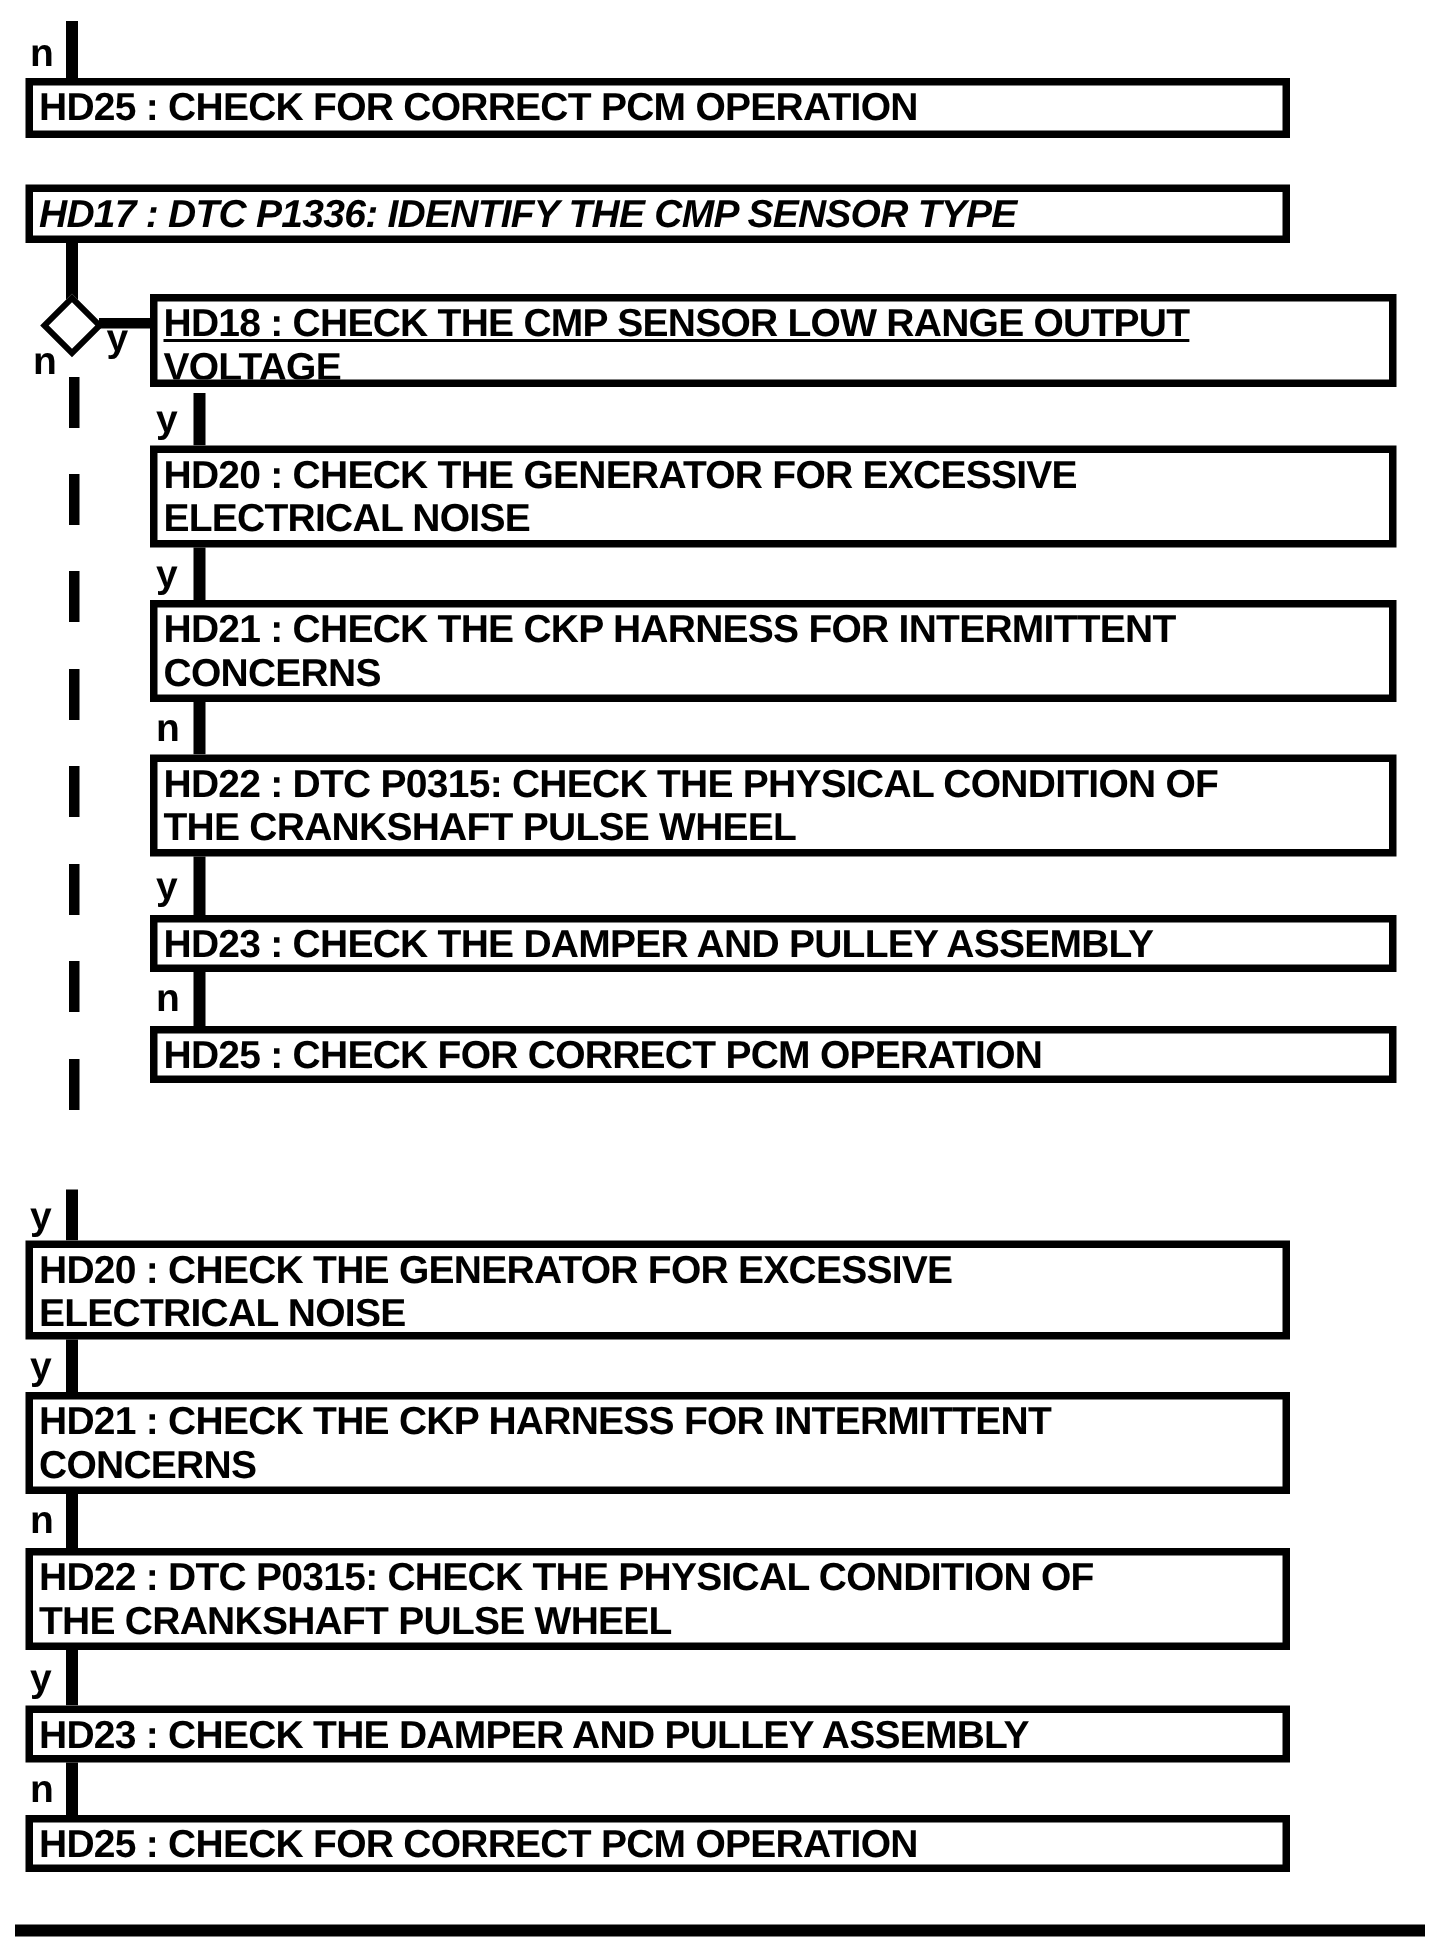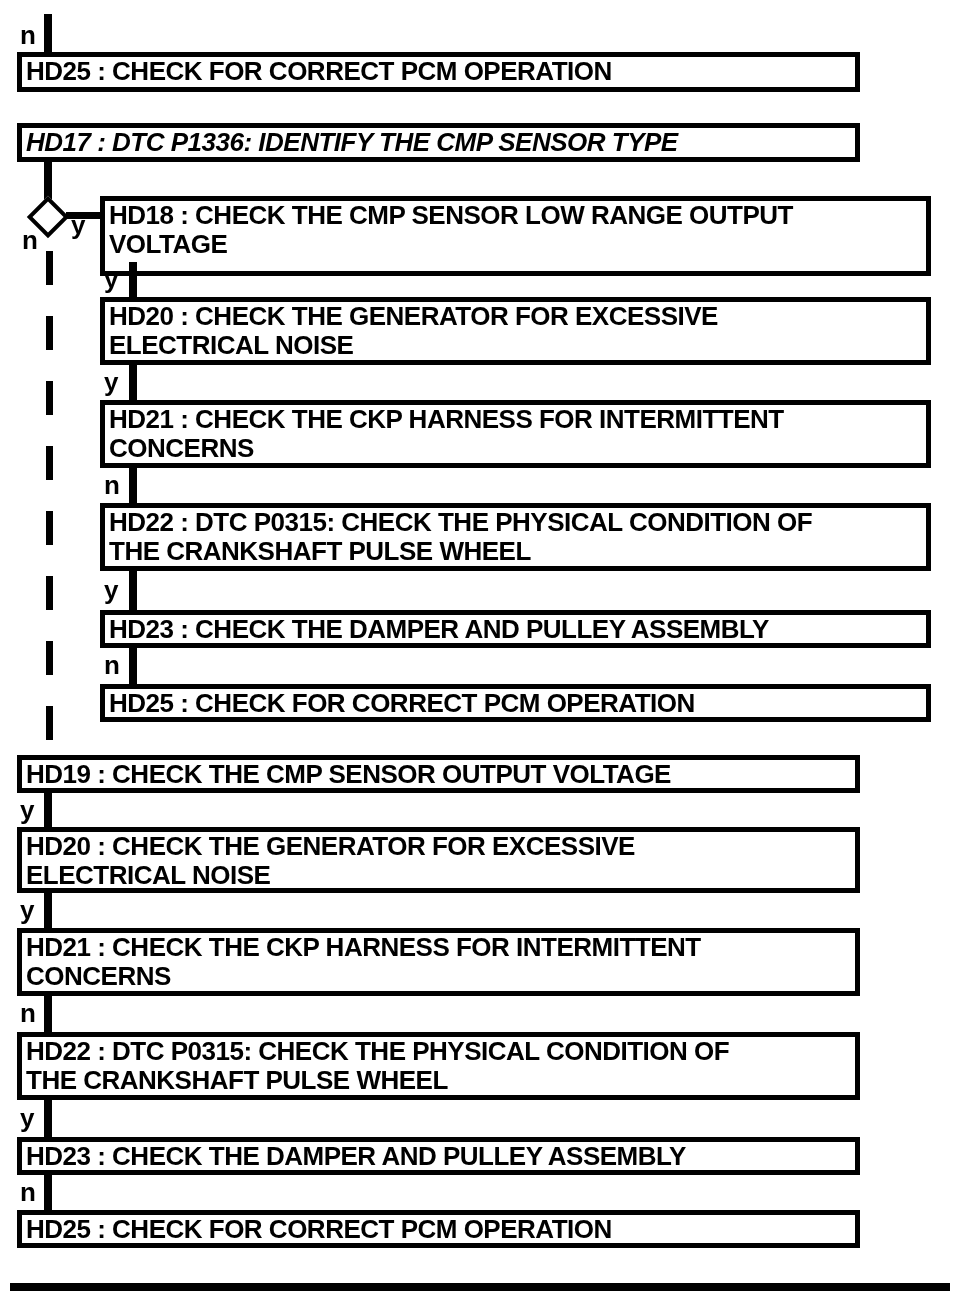--- a/index.html
+++ b/index.html
@@ -50,21 +50,21 @@
 
   <div class="vline" style="left:44px; top:162px; height:41px;"></div>
 
   <div class="diamond" style="left:33px; top:202px;"></div>
   <div class="hline" style="left:66px; top:212px; width:36px;"></div>
   <div class="lbl" style="left:71px; top:212px;">y</div>
   <div class="lbl" style="left:22px; top:227px;">n</div>
 
   <div class="dashline" style="left:46px; top:251px; height:504px;"></div>
 
-  <div class="box" style="left:100px; top:196px; width:831px; height:80px;">HD18 : CHECK THE CMP SENSOR LOW RANGE OUTPUT
+  <div class="box" style="left:100px; top:196px; width:831px; height:62px;text-decoration:underline;">HD18 : CHECK THE CMP SENSOR LOW RANGE OUTPUT
 VOLTAGE</div>
 
   <div class="vline" style="left:129px; top:262px; height:35px;"></div>
   <div class="lbl" style="left:104px; top:266px;">y</div>
 
   <div class="box" style="left:100px; top:297px; width:831px; height:68px;">HD20 : CHECK THE GENERATOR FOR EXCESSIVE
 ELECTRICAL NOISE</div>
 
   <div class="vline" style="left:129px; top:365px; height:35px;"></div>
   <div class="lbl" style="left:104px; top:369px;">y</div>
@@ -81,21 +81,20 @@
   <div class="vline" style="left:129px; top:571px; height:39px;"></div>
   <div class="lbl" style="left:104px; top:577px;">y</div>
 
   <div class="box" style="left:100px; top:610px; width:831px; height:38px;">HD23 : CHECK THE DAMPER AND PULLEY ASSEMBLY</div>
 
   <div class="vline" style="left:129px; top:648px; height:36px;"></div>
   <div class="lbl" style="left:104px; top:652px;">n</div>
 
   <div class="box" style="left:100px; top:684px; width:831px; height:38px;">HD25 : CHECK FOR CORRECT PCM OPERATION</div>
 
-  <div class="box" style="left:17px; top:755px; width:843px; height:38px;">HD19 : CHECK THE CMP SENSOR OUTPUT VOLTAGE</div>
 
   <div class="vline" style="left:44px; top:793px; height:34px;"></div>
   <div class="lbl" style="left:20px; top:797px;">y</div>
 
   <div class="box" style="left:17px; top:827px; width:843px; height:66px;">HD20 : CHECK THE GENERATOR FOR EXCESSIVE
 ELECTRICAL NOISE</div>
 
   <div class="vline" style="left:44px; top:893px; height:35px;"></div>
   <div class="lbl" style="left:20px; top:897px;">y</div>
 

